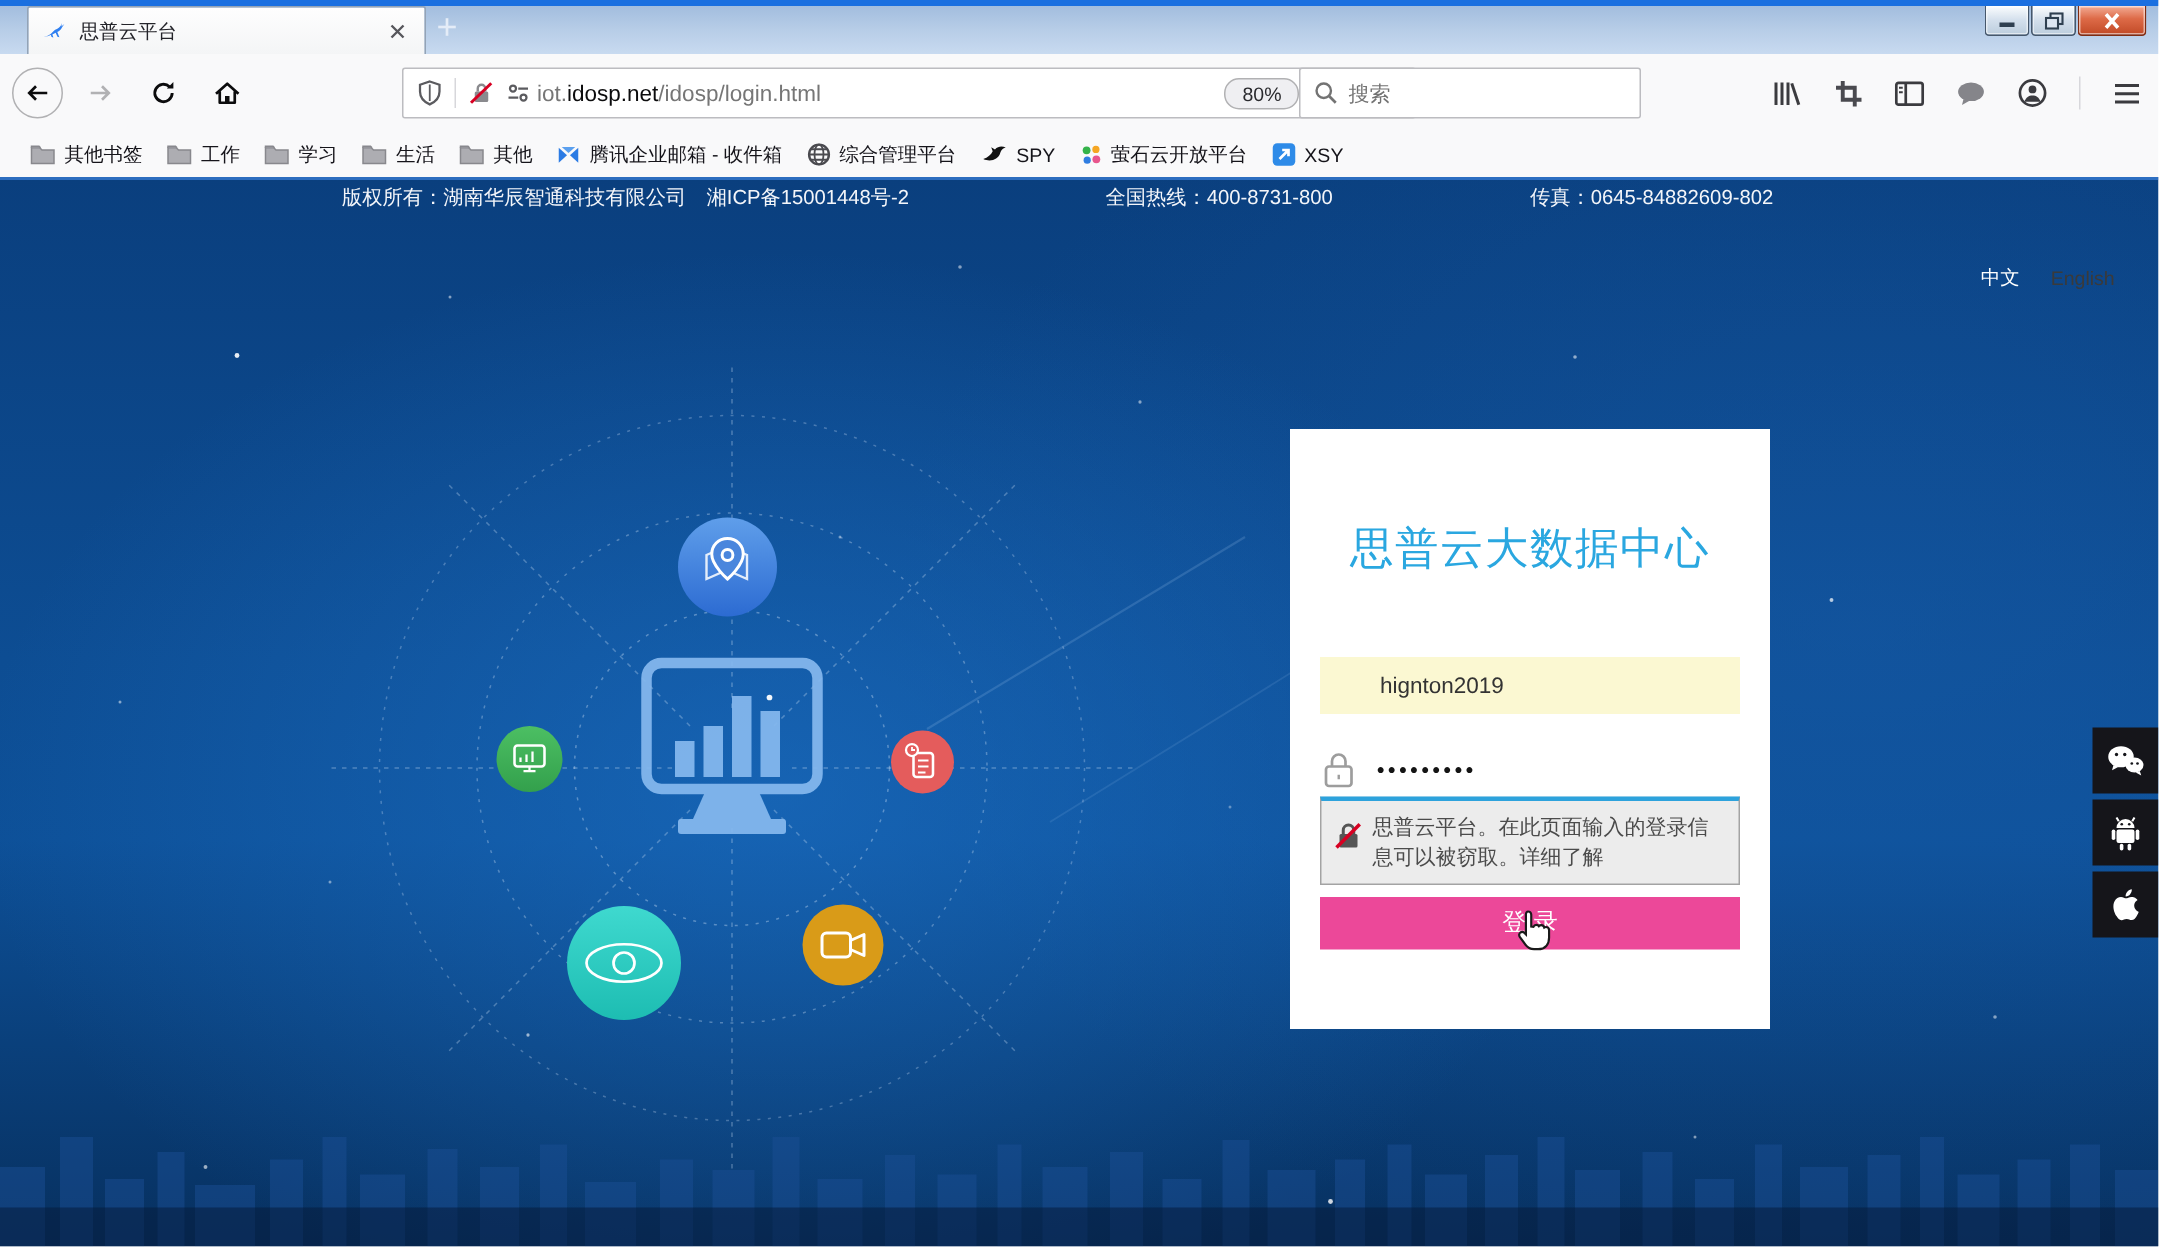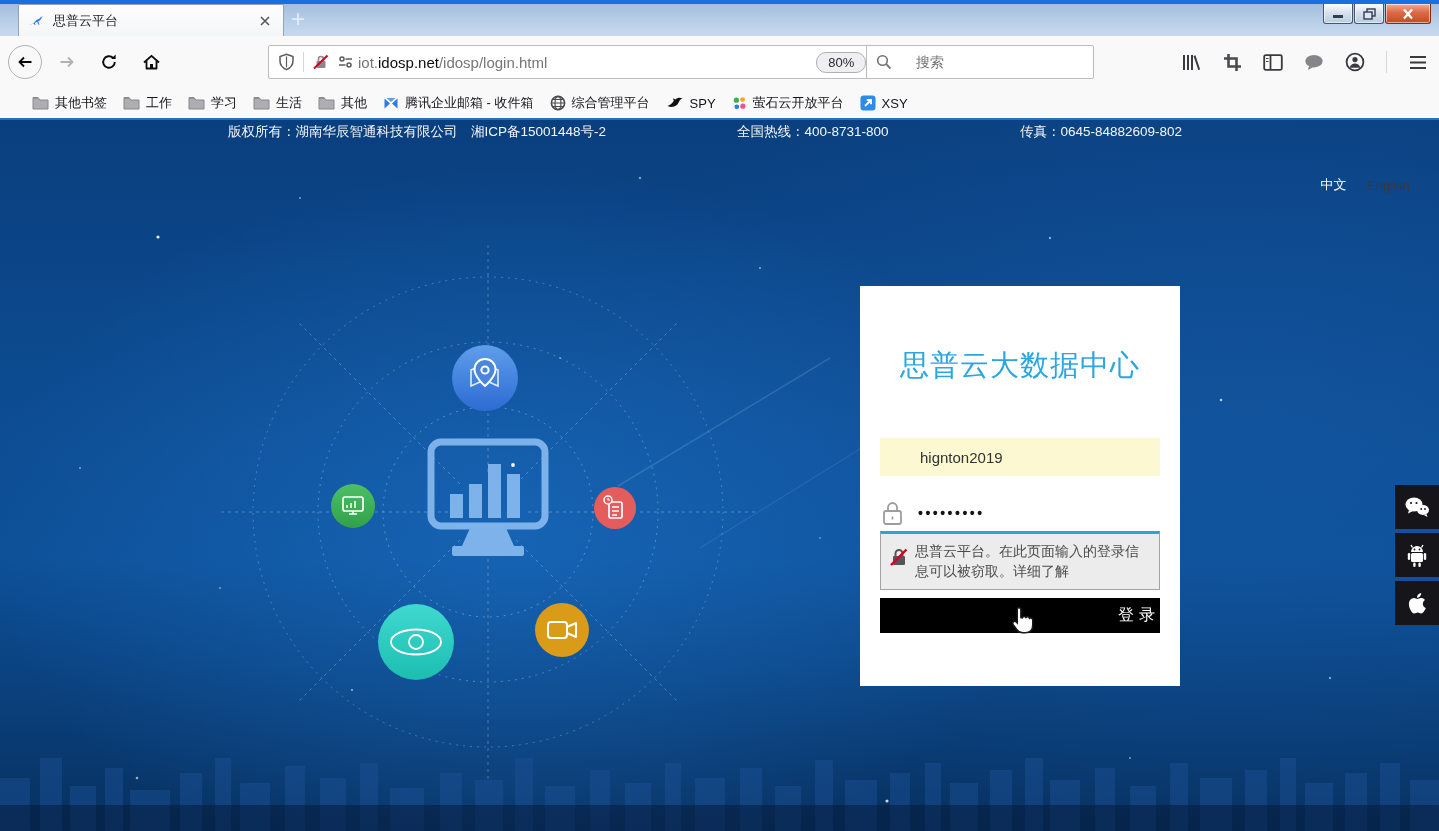--- a/index.html
+++ b/index.html
@@ -32,30 +32,30 @@
   .urlbar { position:absolute; left:268px; top:9px; width:676px; height:34px; background:#fff;
     border:1px solid #bcbcc0; border-radius:2px; display:flex; align-items:center; padding:0 9px; }
   .url-sep { width:1px; height:20px; background:#d7d7db; margin:0 8px; }
   .url-text { font-size:15px; margin-left:4px; white-space:nowrap; }
   .url-dim { color:#767676; } .url-host { color:#0c0c0d; }
   .zoom-pill { margin-left:auto; font-size:13px; color:#2a2a2e; background:#efeff2; border:1px solid #b1b1b3;
     border-radius:10px; padding:2px 11px; }
   .page-dots { font-size:13px; color:#48484d; letter-spacing:2px; font-weight:bold; margin:0 2px; }
   .searchbar { position:absolute; left:866px; top:9px; width:228px; height:34px; background:#fff;
     border:1px solid #bcbcc0; border-radius:2px; display:flex; align-items:center; padding:0 9px; }
-  .searchbar input { border:none; outline:none; flex:1; font-size:14px; margin-left:24px; color:#0c0c0d;
+  .searchbar input { border:none; outline:none; flex:1; font-size:14px; margin-left:7px; color:#0c0c0d;
     font-family:"Liberation Sans",sans-serif; background:transparent; }
   .searchbar input::placeholder { color:#737373; }
   .nav-icons { position:absolute; right:11px; top:9px; height:34px; display:flex; align-items:center; gap:21px; }
   .ni { width:20px; height:20px; display:flex; align-items:center; justify-content:center; }
   .nav-divider { width:1px; height:22px; background:#d7d7db; }
 
   
   .bookmarks { position:absolute; top:88px; left:0; width:1439px; height:30px; background:#f9f9fa;
-    display:flex; align-items:center; padding-left:24px; }
+    display:flex; align-items:center; padding-left:12px; }
   .bm { display:flex; align-items:center; gap:6px; padding:3px 8px; font-size:13px; color:#15141a; white-space:nowrap; }
 
   
   .page { position:absolute; top:118px; left:0; width:1439px; height:713px; overflow:hidden;
     background:
       radial-gradient(ellipse 760px 520px at 36% 58%, rgba(30,116,203,.55), rgba(30,116,203,0) 70%),
       radial-gradient(ellipse 900px 620px at 86% 42%, rgba(25,95,175,.38), rgba(25,95,175,0) 72%),
       linear-gradient(to bottom,#0a3f7e 0%,#0d4d93 45%,#0d5098 62%,#07305f 100%); }
   .page-topline { position:absolute; top:0; left:0; right:0; height:2px; background:rgba(60,130,220,.7); }
   .scene { position:absolute; top:0; left:0; }
@@ -73,23 +73,23 @@
   .user-input { position:absolute; left:20px; top:152px; width:280px; height:38px; background:#fbf8d2;
     border:none; outline:none; padding-left:40px; font-size:15px; color:#333;
     font-family:"Liberation Sans",sans-serif; }
   .pwd-row { position:absolute; left:20px; top:212px; width:280px; height:30px; display:flex; align-items:center; }
   .pwd-dots { margin-left:13px; font-size:14px; letter-spacing:2.5px; color:#141414; font-weight:bold; }
   .warning { position:absolute; left:20px; top:245px; width:280px; background:#ececec;
     border:1px solid #a3a3a3; border-top:3px solid #2da2dc; padding:7px 8px 8px 34px;
     font-size:14px; color:#4b4b4b; line-height:20px; }
   .warn-lock { position:absolute; left:8px; top:13px; }
   .warn-link { color:#4b4b4b; }
-  .login-btn { position:absolute; left:20px; top:312px; width:280px; height:35px; background:#000000;
+  .login-btn { position:absolute; left:20px; top:312px; width:280px; height:35px; background:#ec4899;
     border:none; color:#fff; font-size:16px; letter-spacing:5px; text-indent:5px; cursor:pointer;
-    font-family:"Liberation Sans",sans-serif;text-align:right; }
+    font-family:"Liberation Sans",sans-serif; }
   .cursor-hand { position:absolute; left:148px; top:320px; width:27px; height:30px; pointer-events:none; }
 
   
   .side { position:absolute; right:0; top:367px; display:flex; flex-direction:column; gap:4px; }
   .side-btn { width:44px; height:44px; background:#15151a; display:flex; align-items:center; justify-content:center; }
 
   
   .footer-bar { position:absolute; left:0; bottom:0; width:1439px; height:26px; background:rgba(6,28,60,.55); }
   .ft { position:absolute; top:5px; font-size:13.5px; color:#f4f6fa; white-space:nowrap; }
   .ft-copy { left:228px; } .ft-hot { left:737px; } .ft-fax { left:1020px; }

